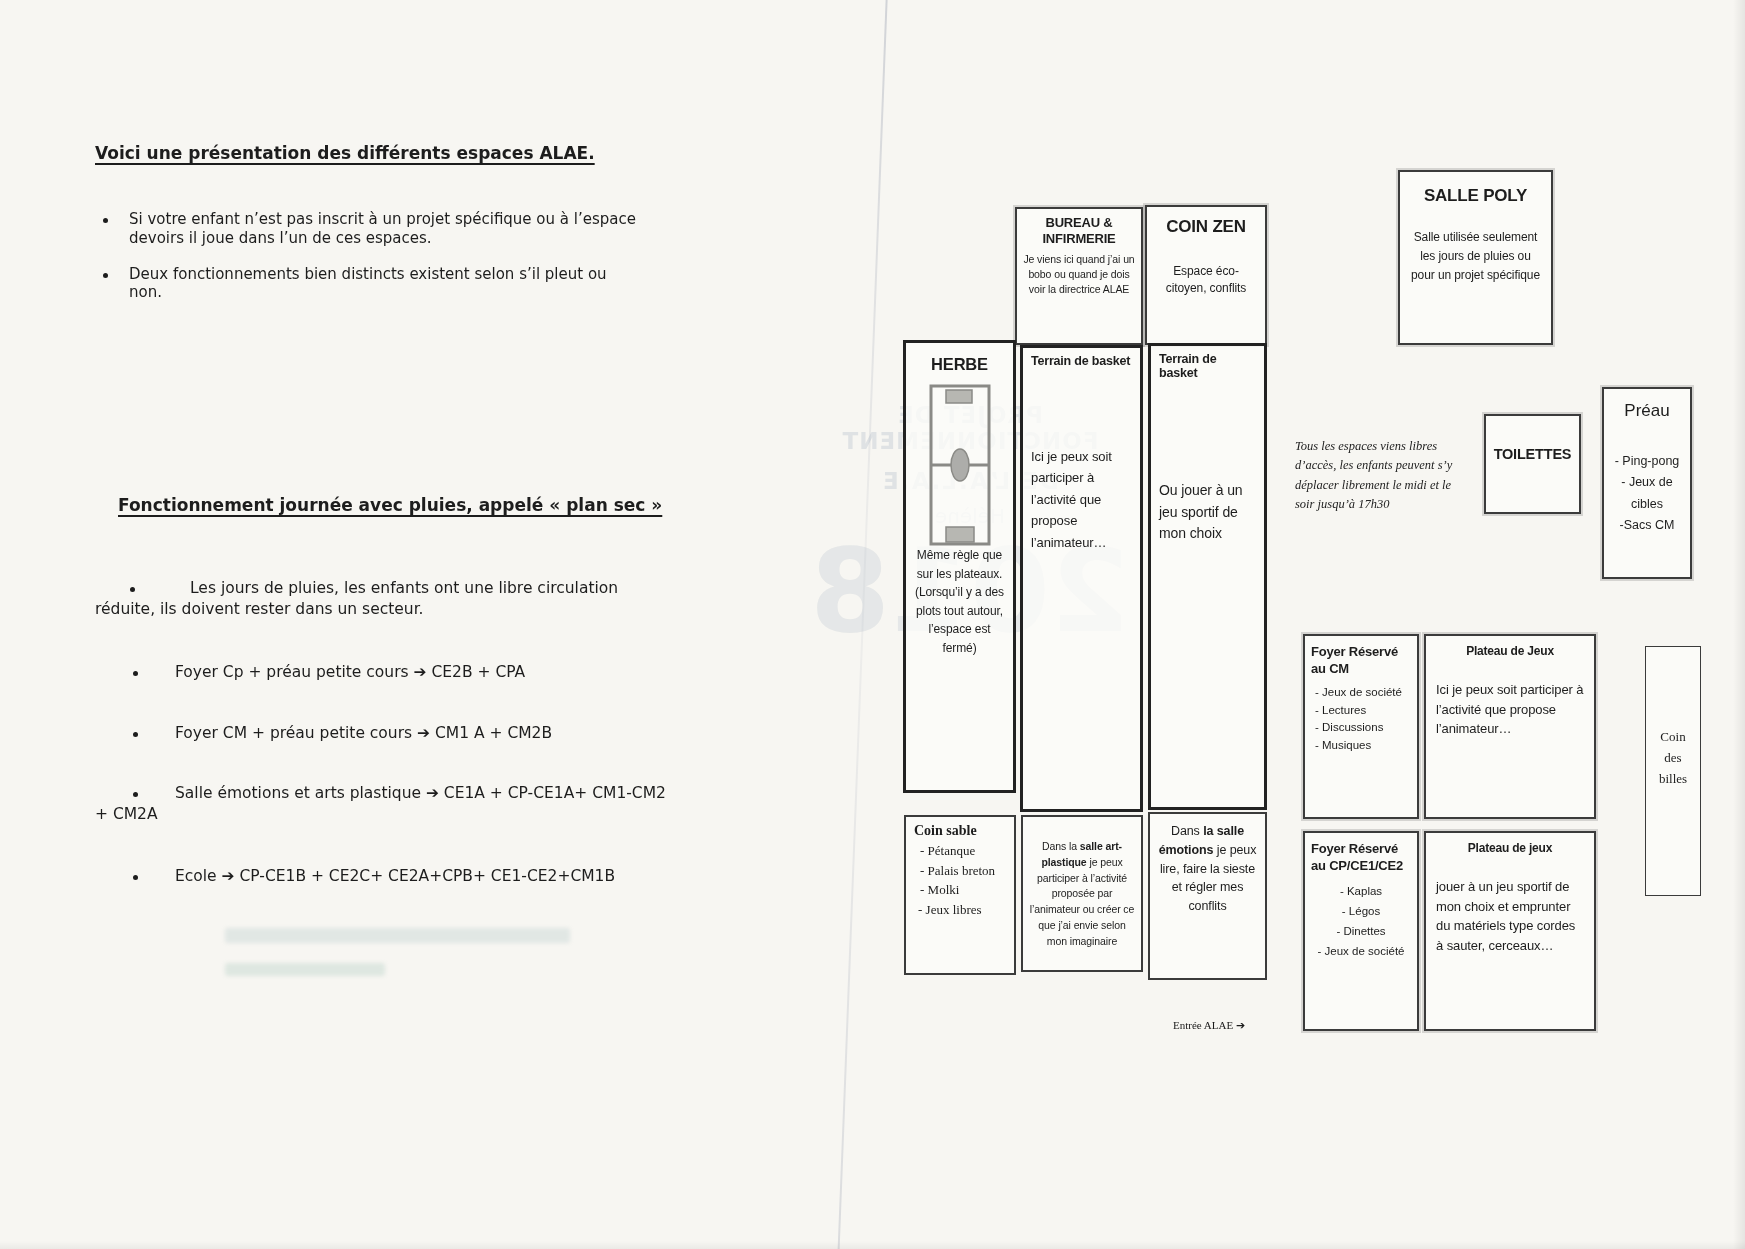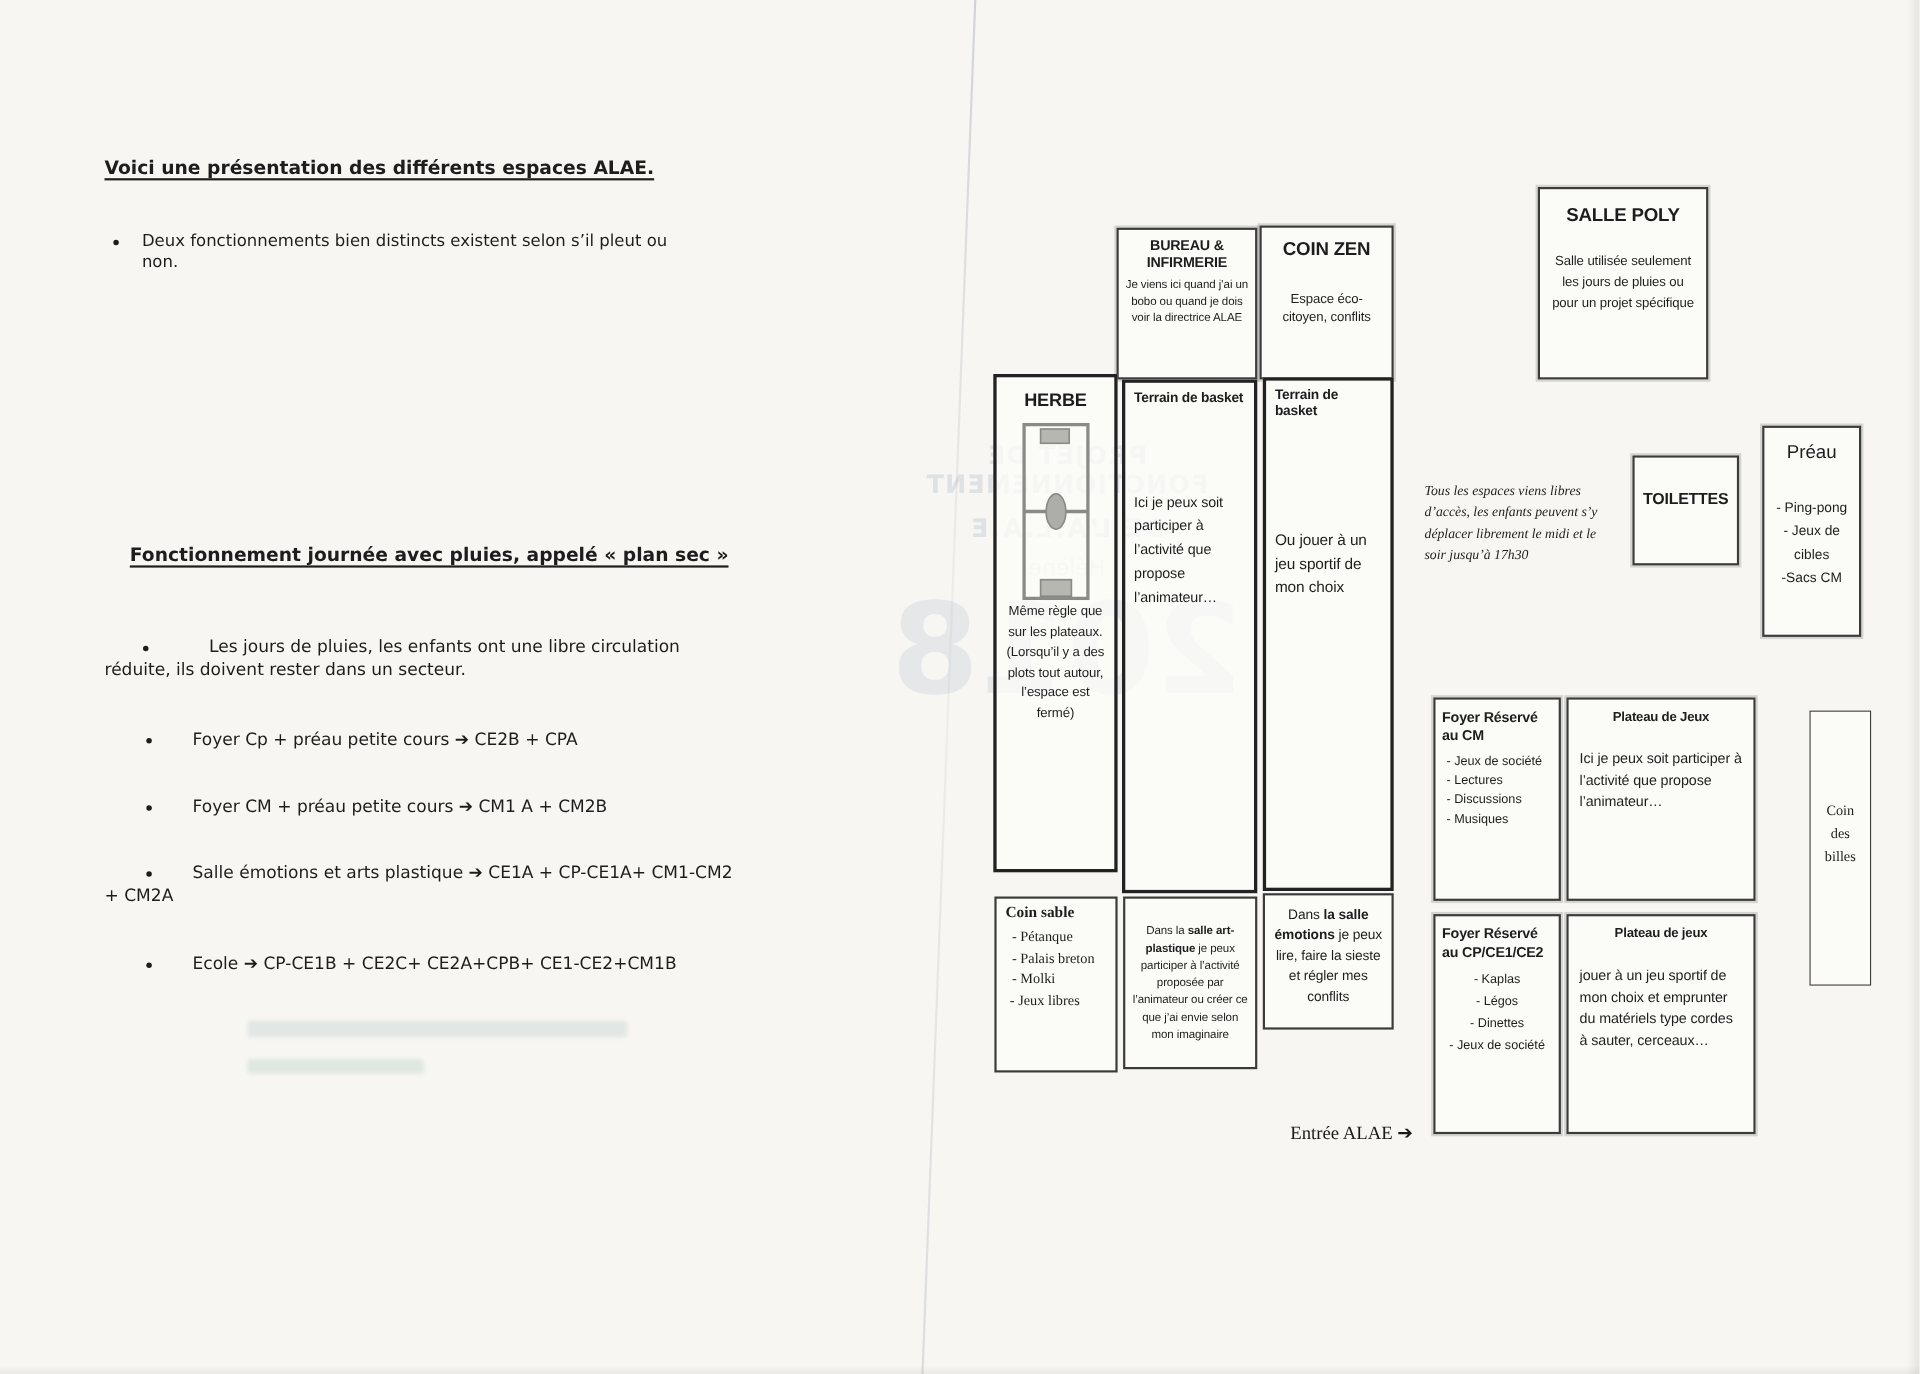--- a/index.html
+++ b/index.html
@@ -47,21 +47,21 @@
     box-sizing:border-box;z-index:2;font-family:"Liberation Sans",sans-serif;overflow:hidden;}
   .bthick{border-width:3px;border-color:#222;}
   .bshadow{box-shadow:0 0 0 2px rgba(60,60,60,.18);}
   .ctr{text-align:center;}
   .btitle{font-weight:bold;letter-spacing:-.2px;}
   .cell-text{letter-spacing:-.1px;}
   .serif{font-family:"Liberation Serif",serif;}
   .note-italic{position:absolute;left:1295px;top:437px;width:178px;z-index:2;
     font-family:"Liberation Serif",serif;font-style:italic;font-size:12.5px;line-height:1.55;color:#222;}
   .entree{position:absolute;left:1173px;top:1019px;width:160px;z-index:2;
-    font-family:"Liberation Serif",serif;font-size:17px;color:#1a1a1a;}
+    font-family:"Liberation Serif",serif;font-size:11px;color:#1a1a1a;}
   .field-svg{display:block;margin:10px auto 0 auto;}
 </style>
 </head>
 <body>
 
 <div class="crease"></div>
 <div class="edge-right"></div>
 <div class="edge-bottom"></div>
 
 <div class="ghost">
@@ -69,20 +69,24 @@
   <div class="g2">DE L’A.L.A.E</div>
   <div class="g3">Hélène</div>
   <div class="g4">2018</div>
 </div>
 <div class="ghost-strip" style="left:225px;top:928px;width:345px;height:15px;"></div>
 <div class="ghost-strip" style="left:225px;top:963px;width:160px;height:13px;background:rgba(80,150,130,.15);"></div>
 
 <div class="doc-title hand">Voici une présentation des différents espaces ALAE.</div>
 
 <div class="blist">
+  <div class="li hand">
+    <span class="dot"></span>
+    <span>Si votre enfant n’est pas inscrit à un projet spécifique ou à l’espace devoirs il joue dans l’un de ces espaces.</span>
+  </div>
   <div class="li hand">
     <span class="dot"></span>
     <span>Deux fonctionnements bien distincts existent selon s’il pleut ou non.</span>
   </div>
 </div>
 
 <div class="sec-title hand">Fonctionnement journée avec pluies, appelé « plan sec »</div>
 
 <div class="sec-bullet hand">
   <span class="dot"></span>
@@ -205,19 +209,19 @@
     <div style="padding-left:4px;">- Jeux libres</div>
   </div>
 </div>
 
 <div class="box" style="left:1021px;top:815px;width:122px;height:157px;padding:22px 5px;">
   <div class="cell-text ctr" style="font-size:10.5px;line-height:1.5;">
     <span>Dans la </span><b>salle art-plastique</b><span>  je peux participer à l’activité proposée par l’animateur ou créer ce que j’ai envie selon mon imaginaire</span>
   </div>
 </div>
 
-<div class="box" style="left:1148px;top:812px;width:119px;height:124px;padding:8px 6px;">
+<div class="box" style="left:1148px;top:812px;width:119px;height:168px;padding:8px 6px;">
   <div class="cell-text ctr" style="font-size:12.5px;line-height:1.5;">
     <span>Dans </span><b>la salle émotions</b><span> je peux lire, faire la sieste et régler mes conflits</span>
   </div>
 </div>
 
 <div class="entree">Entrée ALAE ➔</div>
 
 </body></html>

